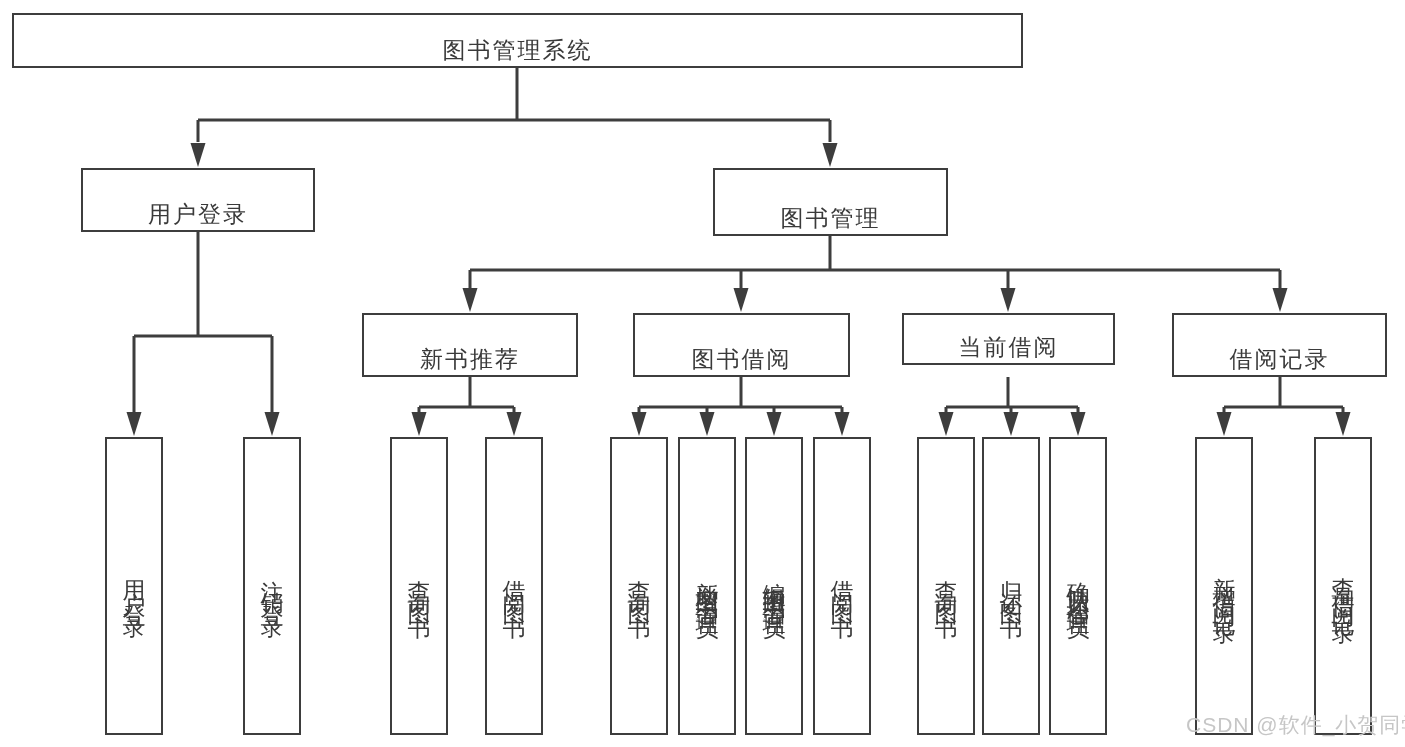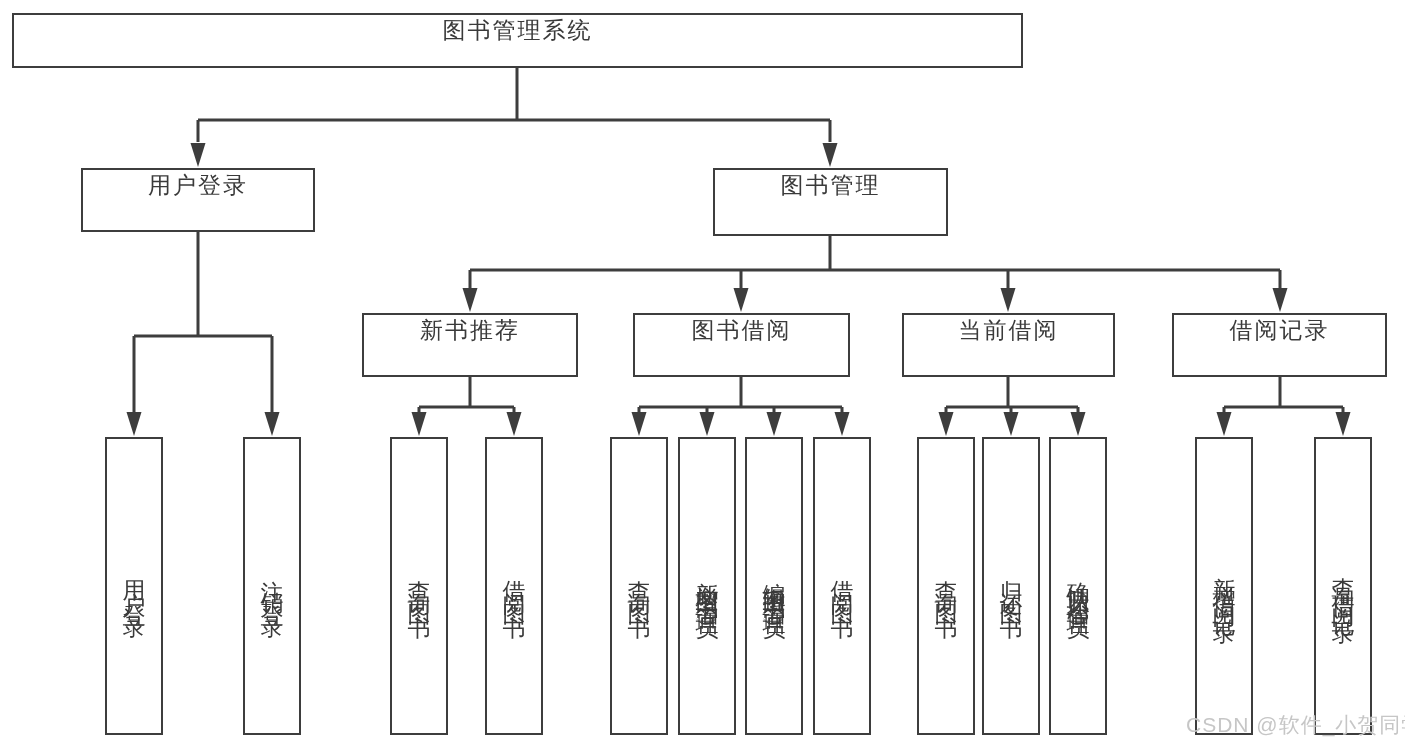--- a/index.html
+++ b/index.html
@@ -16,21 +16,21 @@
     overflow:hidden;
   }
   .stage{position:relative;width:1405px;height:747px;background:var(--bg);}
   .wires{position:absolute;left:0;top:0;z-index:1;}
   .wires path{stroke:var(--line);stroke-width:3;fill:none;}
   .wires polygon{fill:var(--line);stroke:none;}
   .hnode{
     position:absolute;z-index:2;
     background:var(--bg);
     border:2.5px solid var(--line);
-    display:flex;align-items:flex-start;justify-content:center;
+    display:flex;align-items:flex-end;justify-content:center;
     box-sizing:border-box;
   }
   .hlabel{
     color:var(--text);
     font-size:23px;
     letter-spacing:2px;
     white-space:nowrap;
   }
   .vnode{
     position:absolute;z-index:2;
@@ -109,21 +109,21 @@
   <div class="hnode" style="left:713px;top:168px;width:235px;height:68px">
     <span class="hlabel">图书管理</span>
   </div>
 
   <div class="hnode" style="left:362px;top:313px;width:216px;height:64px">
     <span class="hlabel">新书推荐</span>
   </div>
   <div class="hnode" style="left:633px;top:313px;width:217px;height:64px">
     <span class="hlabel">图书借阅</span>
   </div>
-  <div class="hnode" style="left:902px;top:313px;width:213px;height:64px">
+  <div class="hnode" style="left:902px;top:313px;width:213px;height:52px">
     <span class="hlabel">当前借阅</span>
   </div>
   <div class="hnode" style="left:1172px;top:313px;width:215px;height:64px">
     <span class="hlabel">借阅记录</span>
   </div>
 
   <div class="vnode" style="left:105px;top:437px">
     <span class="leaf-label" style="letter-spacing: 12px;">用户登录</span>
   </div>
   <div class="vnode" style="left:243px;top:437px">

